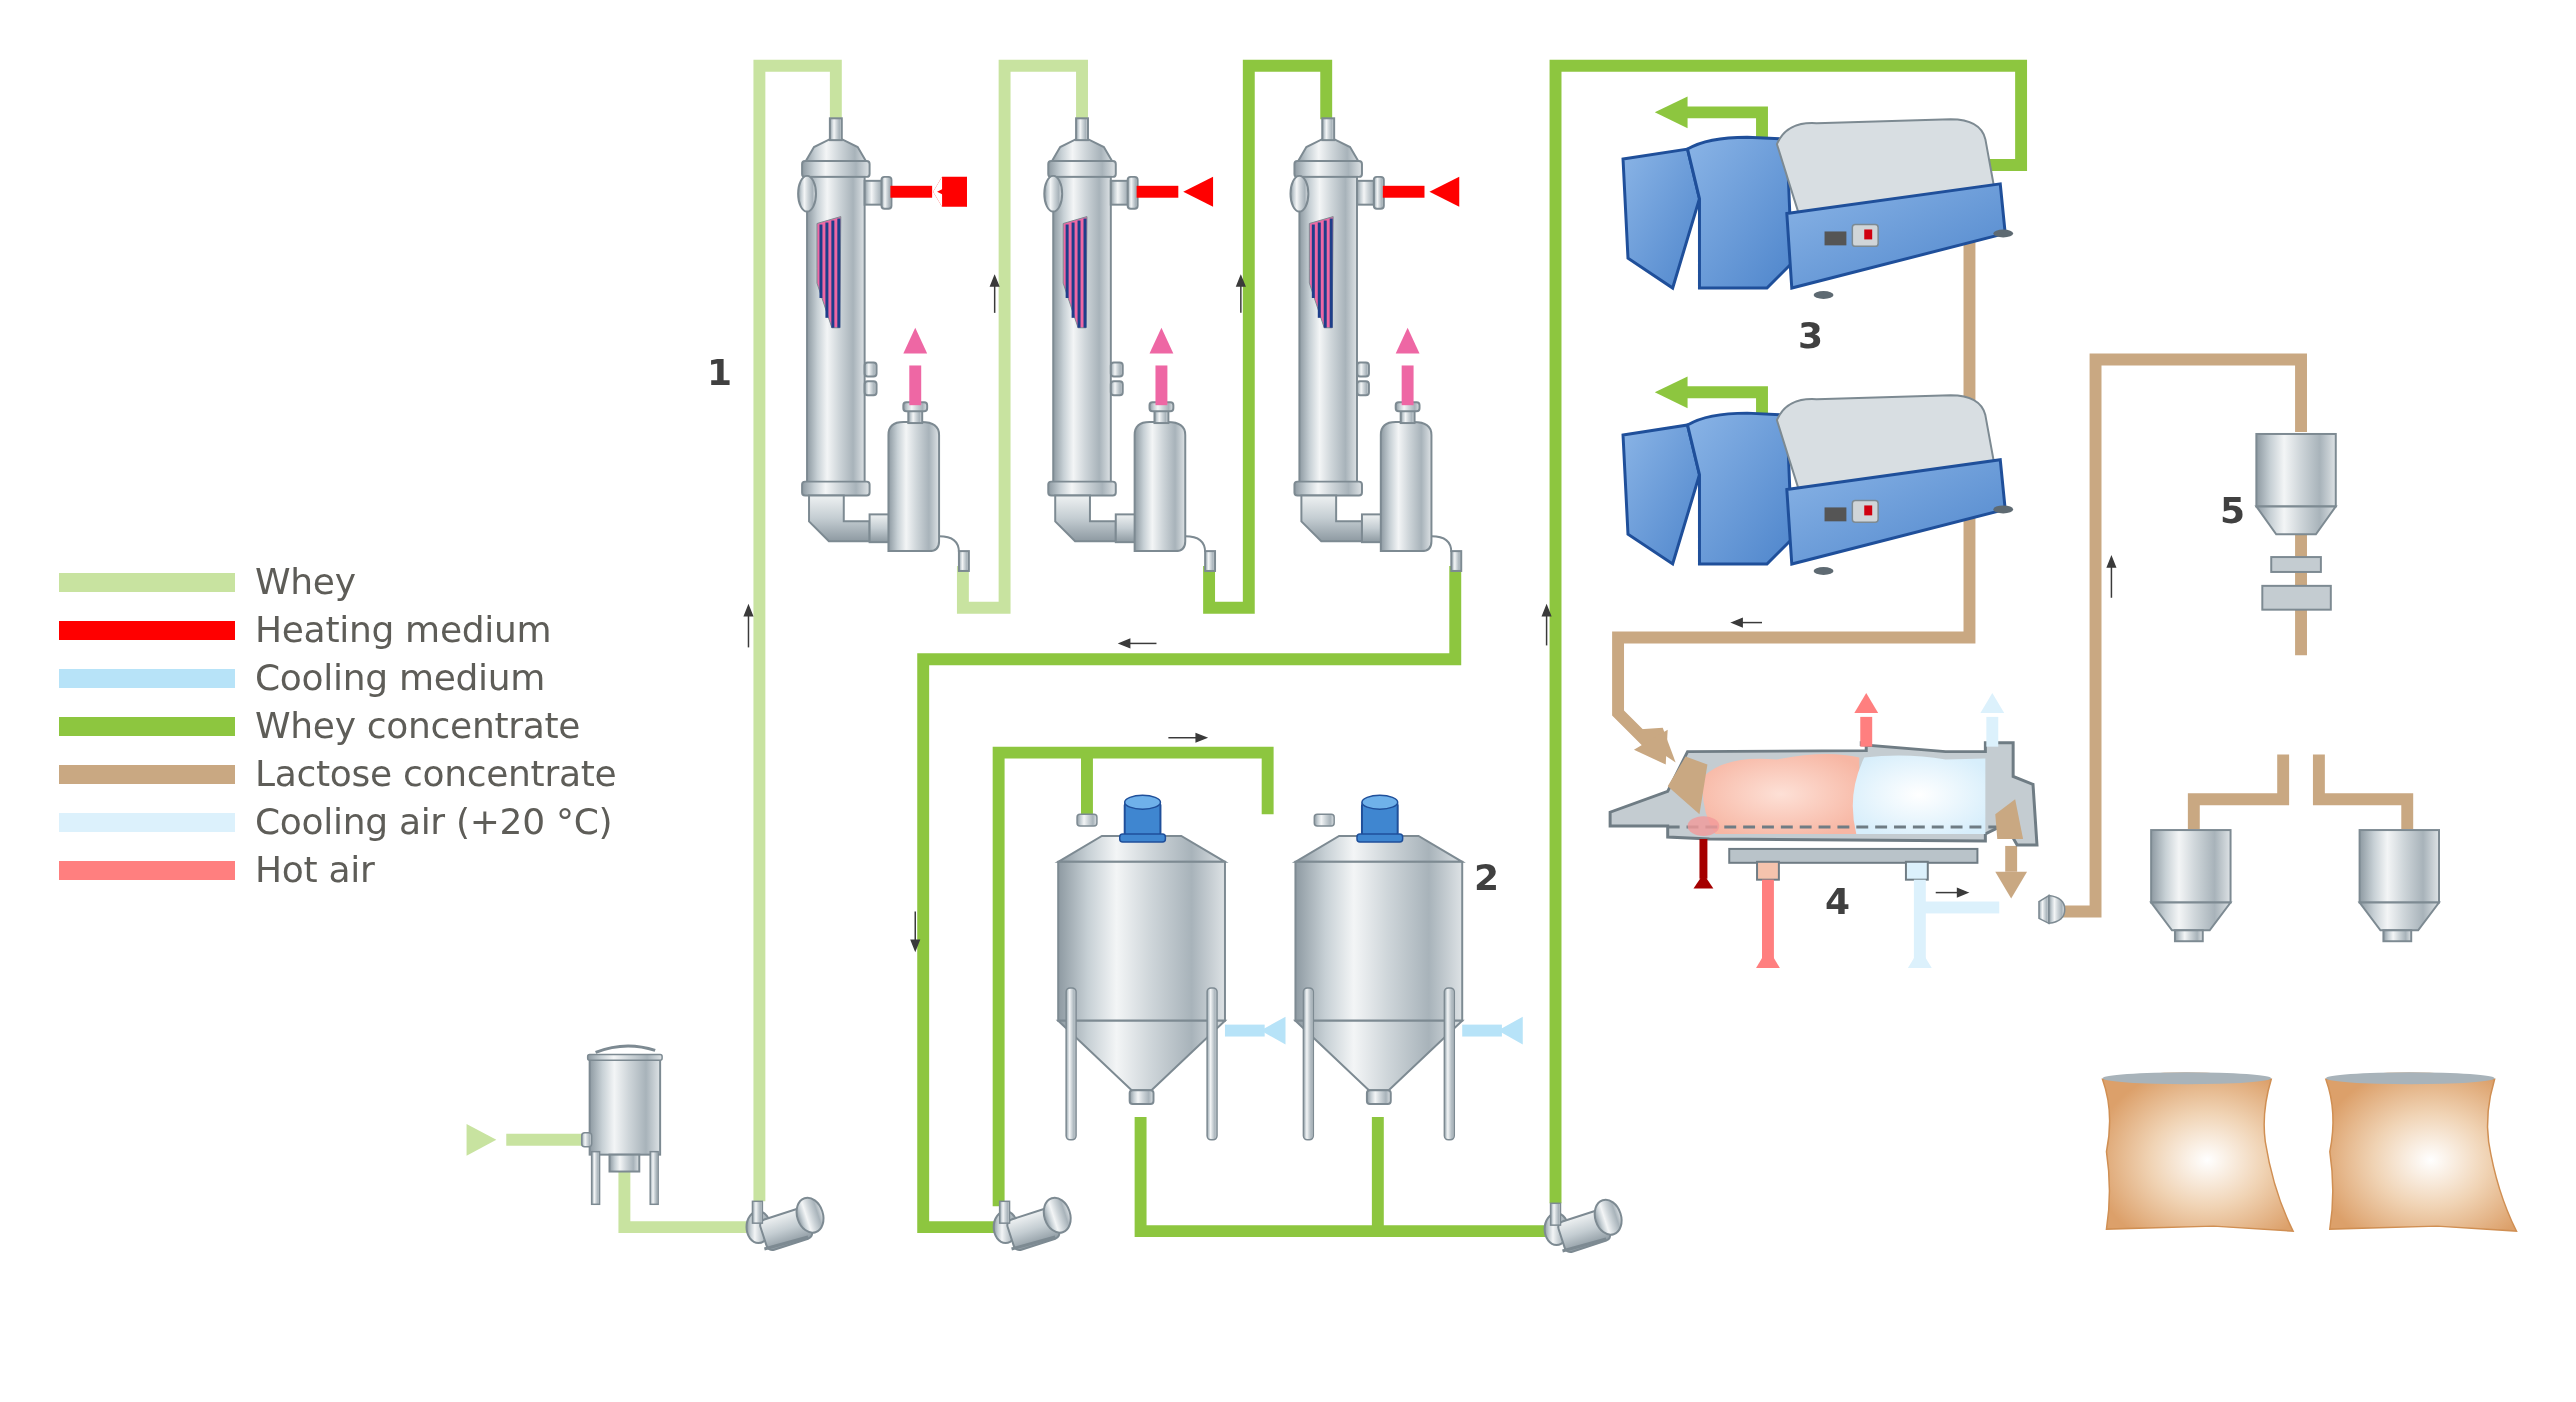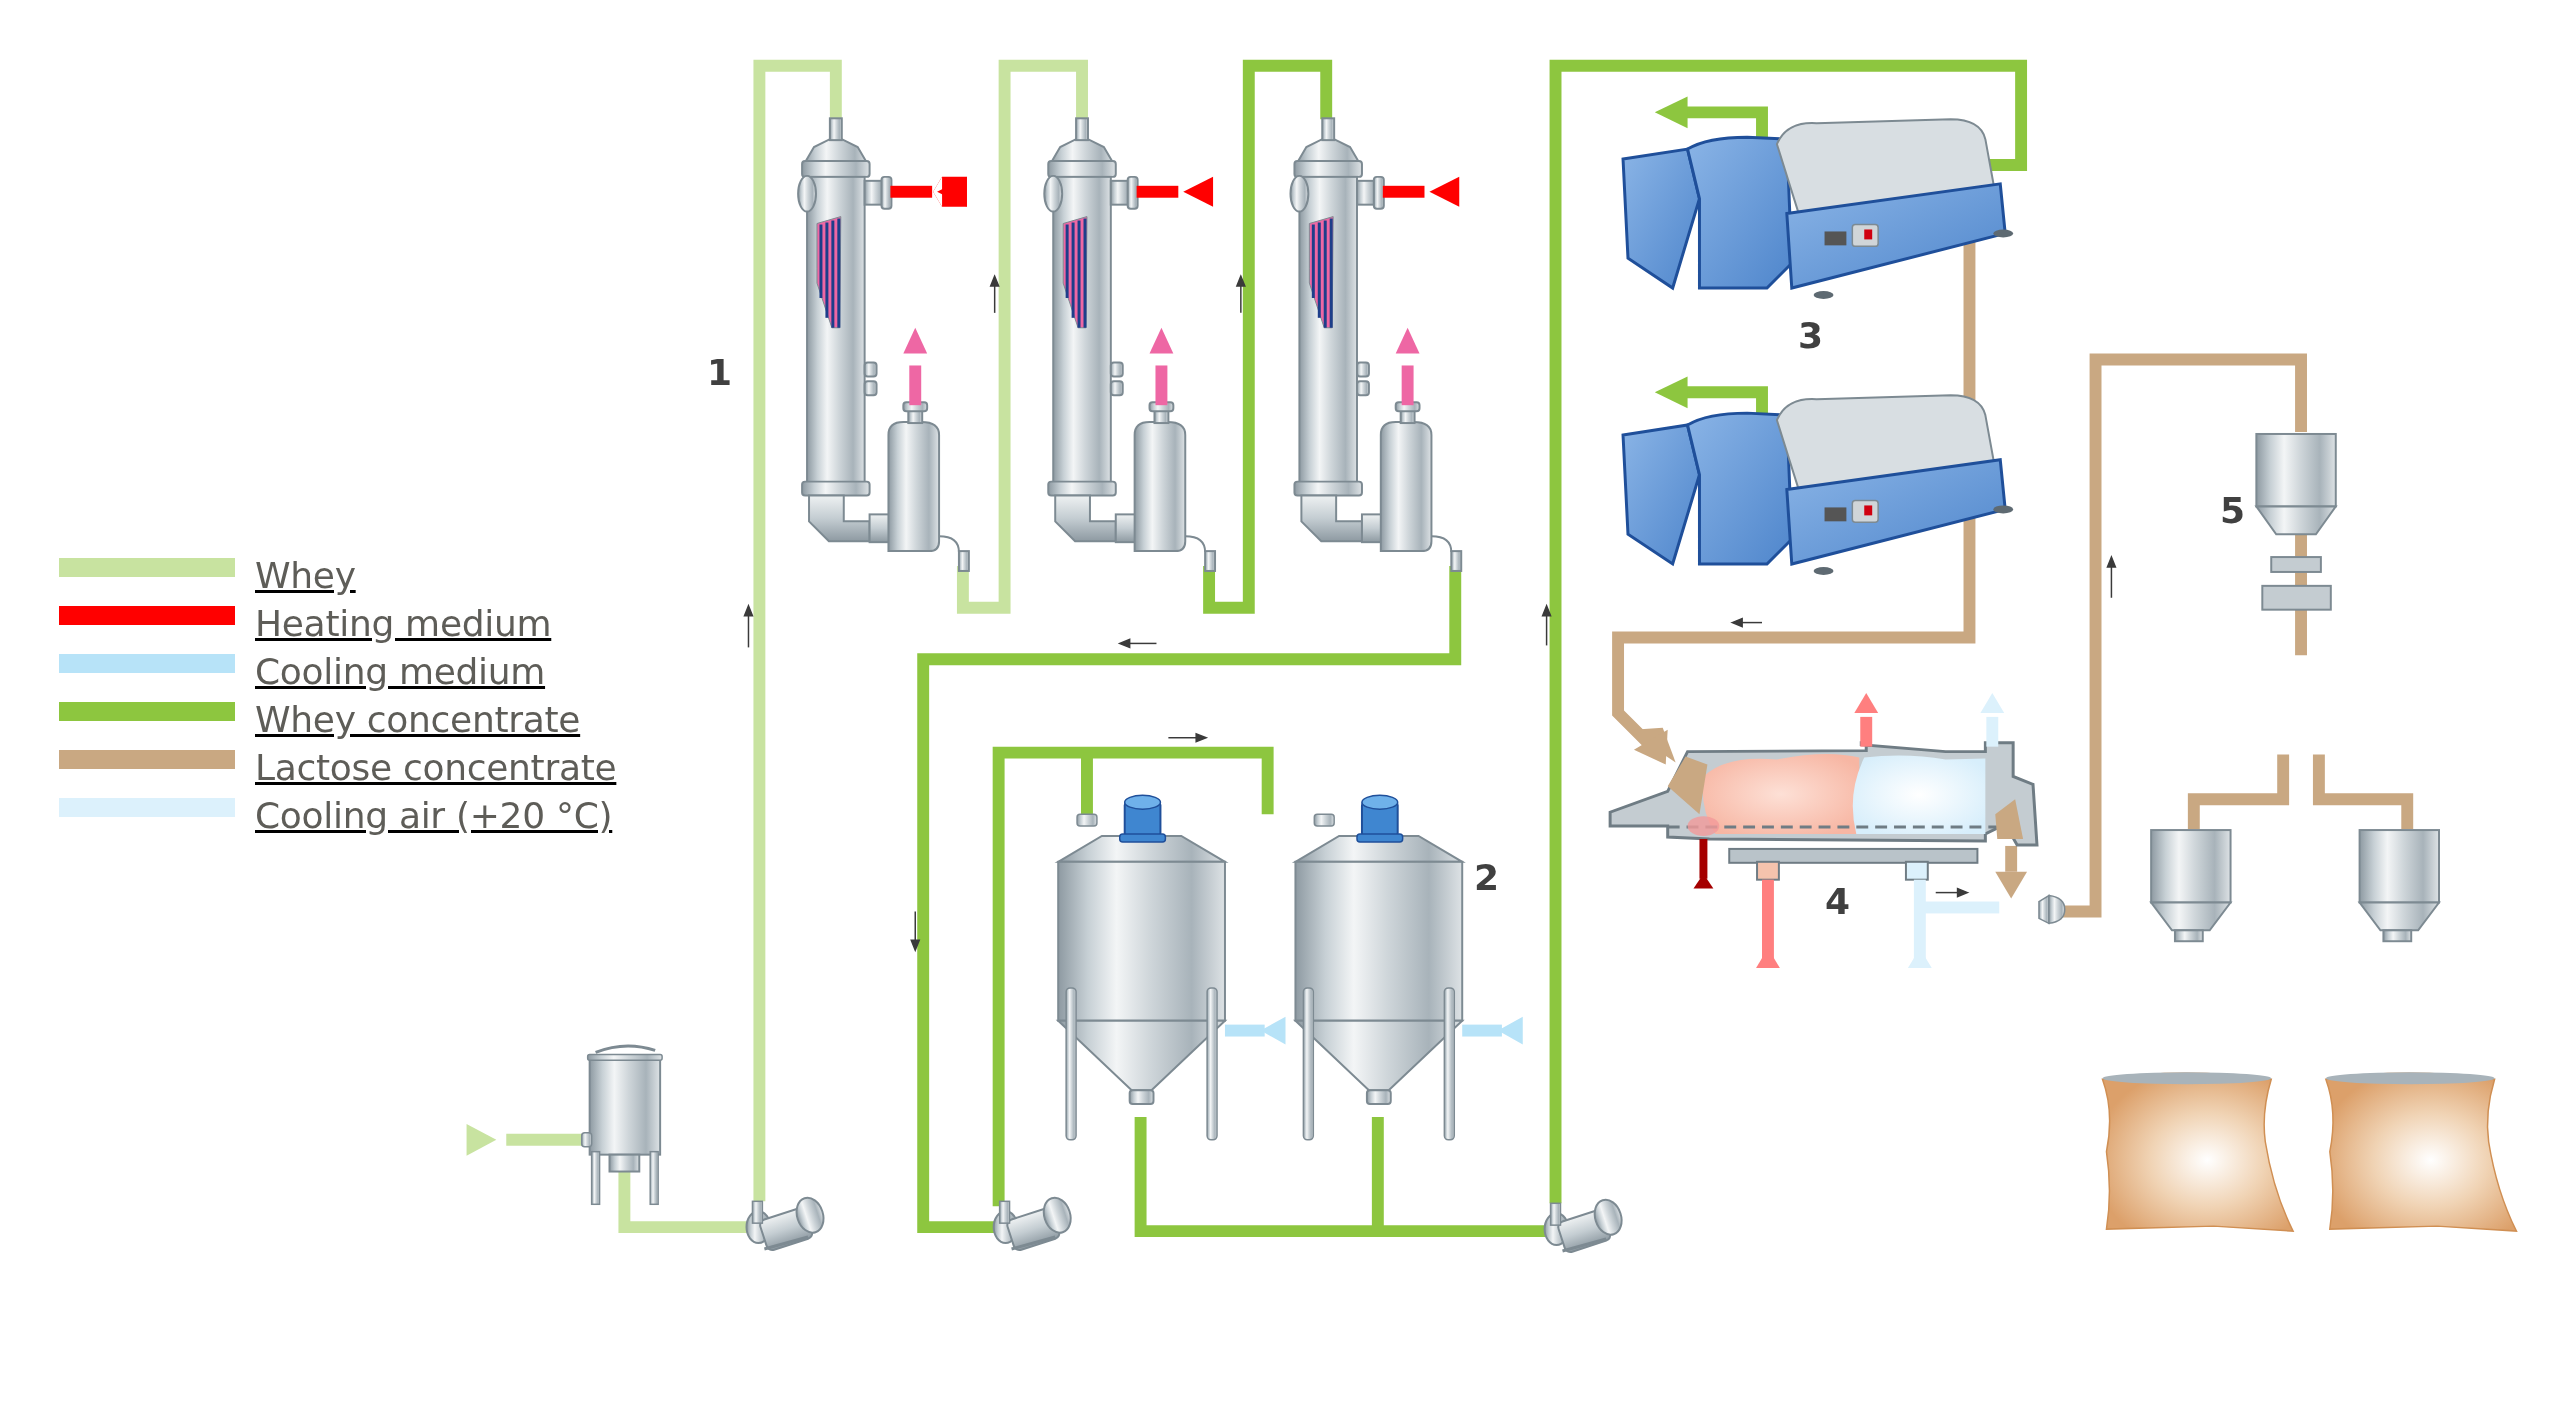--- a/index.html
+++ b/index.html
@@ -1,19 +1,19 @@
 <!DOCTYPE html>
 <html><head>
 <meta charset="utf-8">
 <style>
   html, body { margin:0; padding:0; background:#ffffff; }
   body { width:2576px; height:1403px; position:relative; overflow:hidden; font-family:"Liberation Sans", sans-serif; }
   #diagram { position:absolute; left:0; top:0; width:2576px; height:1403px; }
   .legend { position:absolute; left:59px; top:558px; }
-  .legend-row { display:flex; align-items:flex-start; height:48px;text-decoration:underline; }
+  .legend-row { display:flex; align-items:center; height:48px; }
   .legend-swatch { width:176px; height:19px; margin-right:20px; }
   .legend-label { font-family:"DejaVu Sans", sans-serif; font-size:36px; color:#5e5d58; letter-spacing:-0.3px; line-height:1; white-space:nowrap; }
   .step-label { position:absolute; font-family:"DejaVu Sans", sans-serif; font-weight:bold; font-size:36px; color:#404040; line-height:1; }
   .lbl-1 { left:707px; top:355px; }
   .lbl-2 { left:1474px; top:860px; }
   .lbl-3 { left:1798px; top:318px; }
   .lbl-4 { left:1825px; top:884px; }
   .lbl-5 { left:2220px; top:493px; }
 </style>
 </head>
@@ -413,14 +413,18 @@
     <span class="legend-label">Whey concentrate</span>
   </div>
   <div class="legend-row">
     <span class="legend-swatch" style="background: rgb(201, 168, 130);"></span>
     <span class="legend-label">Lactose concentrate</span>
   </div>
   <div class="legend-row">
     <span class="legend-swatch" style="background: rgb(220, 241, 252);"></span>
     <span class="legend-label">Cooling air (+20 °C)</span>
   </div>
+  <div class="legend-row">
+    <span class="legend-swatch" style="background: rgb(255, 127, 127);"></span>
+    <span class="legend-label">Hot air</span>
+  </div>
 </div>
 
 
 </body></html>

